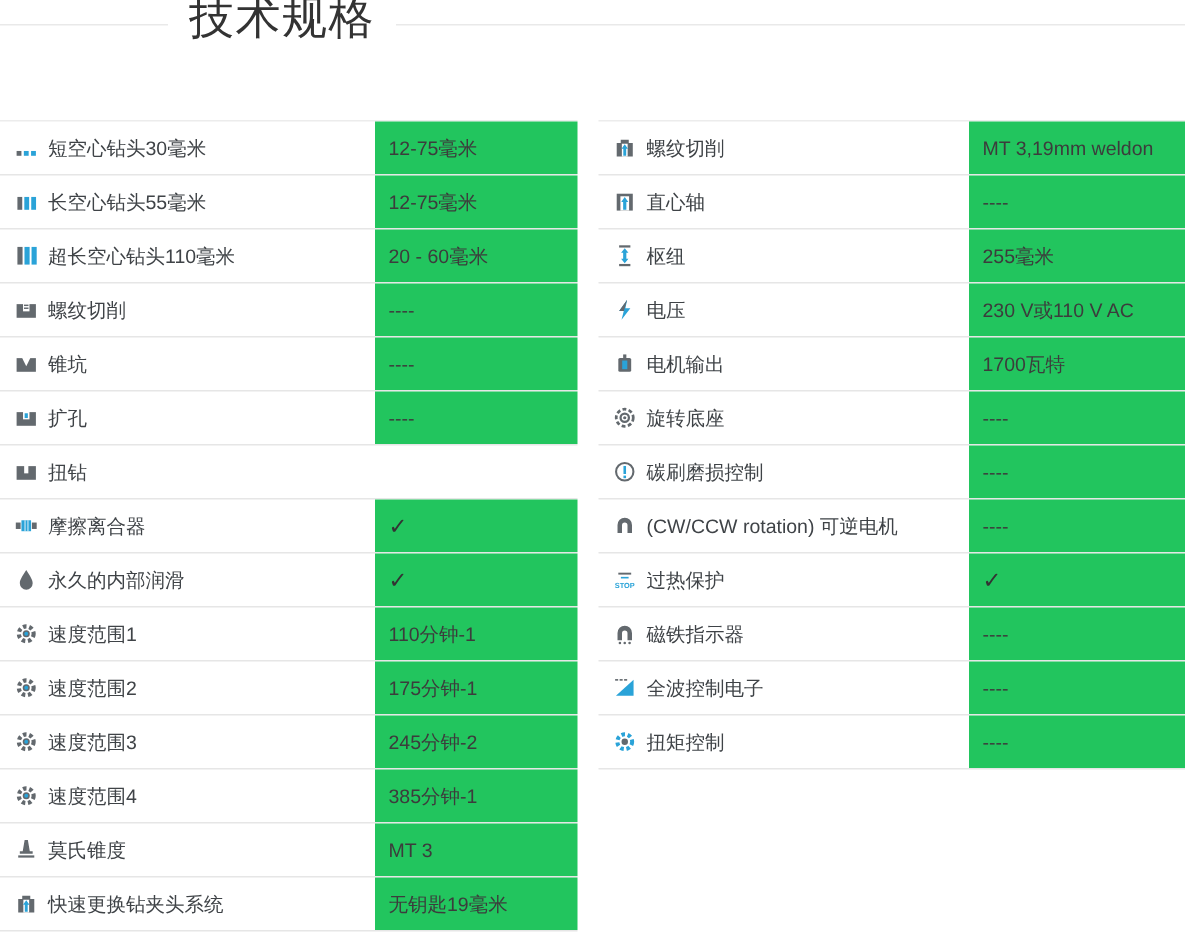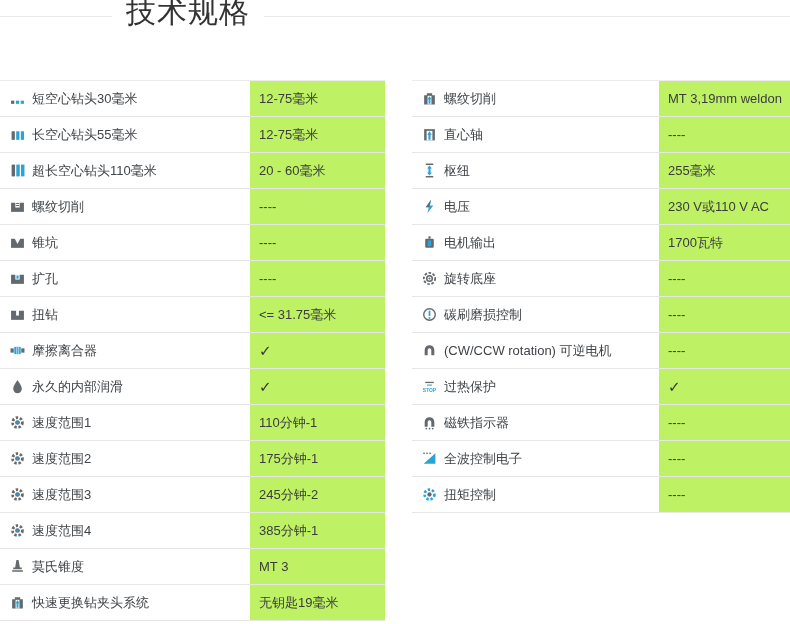--- a/index.html
+++ b/index.html
@@ -24,21 +24,21 @@
     font-weight: 400;
     color: #333333;
     letter-spacing: 1px;
     white-space: nowrap;
   }
   .tables {
     position: absolute; top: 80px; left: 0;
     width: 790px;
     display: grid;
     grid-template-columns: 385px 392px;
-    column-gap: 27px;
+    column-gap: 14px;
   }
   .spec-table { border-top: 1px solid #ececec; }
   .spec-row {
     display: flex;
     align-items: stretch;
     height: 36px;
     border-bottom: 1px solid #e6e6e6;
   }
   .icon-cell {
     width: 30px;
@@ -53,21 +53,21 @@
     display: flex;
     align-items: center;
     font-size: 13px;
     color: #3f4347;
     padding-left: 2px;
     padding-right: 6px;
     white-space: nowrap;
     overflow: hidden;
   }
   .value {
-    background: #bef264;
+    background: #22c55e;
     display: flex;
     align-items: center;
     padding-left: 9px;
     font-size: 13px;
     color: #3c3c3c;
     flex: none;
     white-space: nowrap;
   }
   .table-left .value { width: 135px; }
   .table-right .value { width: 145px; }
@@ -150,21 +150,20 @@
         <span class="value">----</span>
       </div>
       <div class="spec-row">
         <span class="icon-cell">
           <svg viewBox="0 0 14 14" xmlns="http://www.w3.org/2000/svg">
             <rect x="1" y="3.5" width="12" height="8.5" fill="#63696E"></rect>
             <rect x="5.7" y="2.5" width="2.6" height="5.5" fill="#fff"></rect>
           </svg>
         </span>
         <span class="label">扭钻</span>
-        <span class="value">&lt;= 31.75毫米</span>
       </div>
       <div class="spec-row">
         <span class="icon-cell">
           <svg viewBox="0 0 14 14" xmlns="http://www.w3.org/2000/svg">
             <rect x="0.5" y="5" width="3" height="4" fill="#63696E"></rect>
             <rect x="4" y="3.6" width="6" height="6.8" fill="#2AA3D8"></rect>
             <rect x="5.8" y="3.6" width="0.9" height="6.8" fill="#fff" opacity="0.6"></rect>
             <rect x="7.6" y="3.6" width="0.9" height="6.8" fill="#fff" opacity="0.6"></rect>
             <rect x="10.5" y="5" width="3" height="4" fill="#63696E"></rect>
           </svg>

